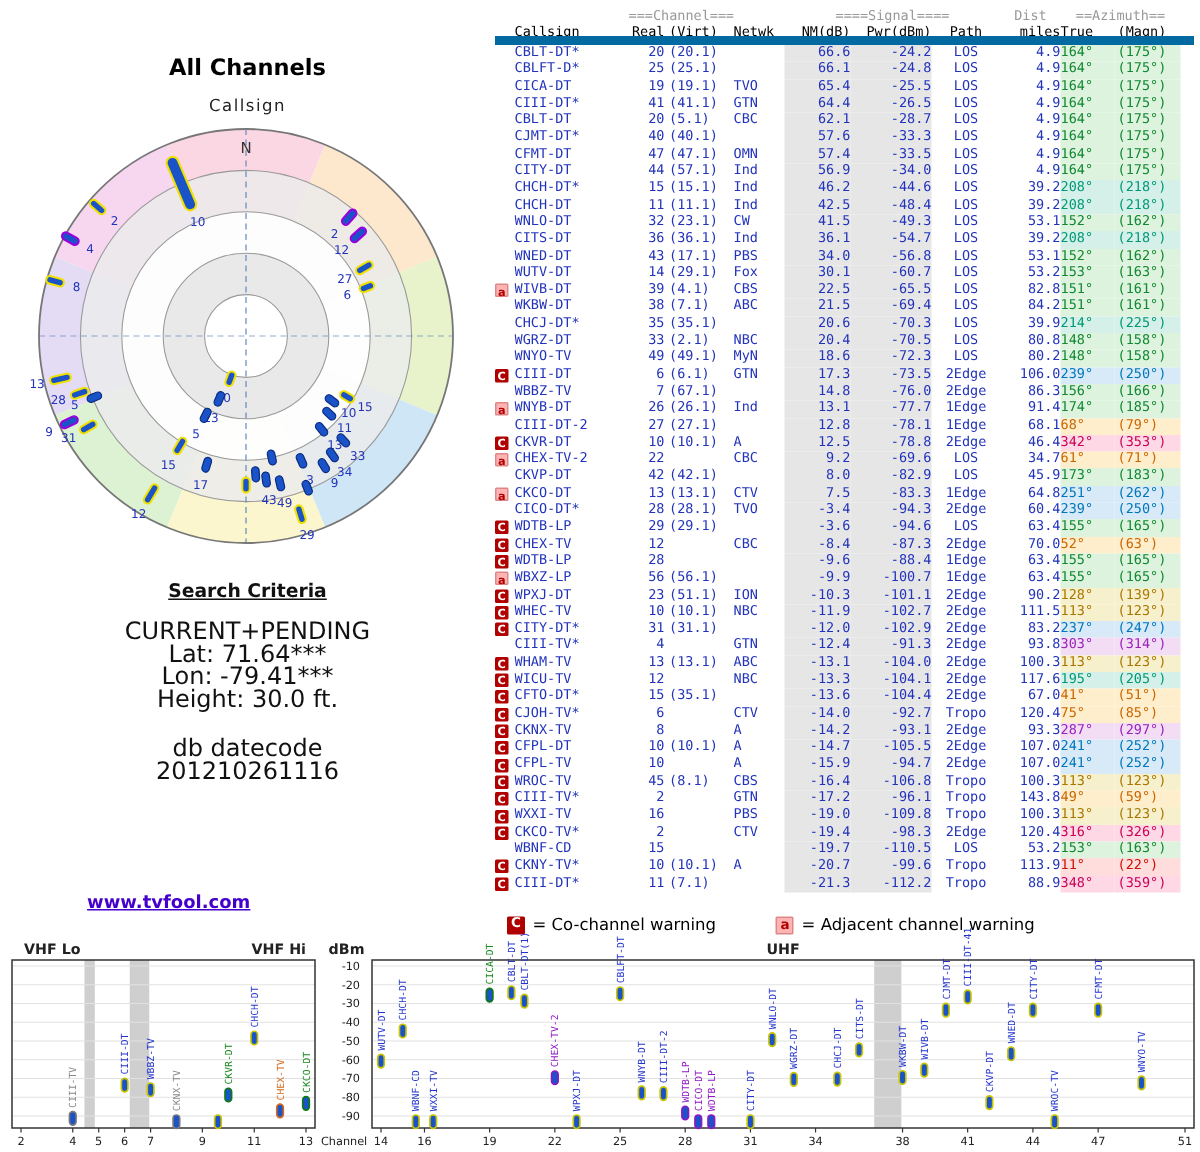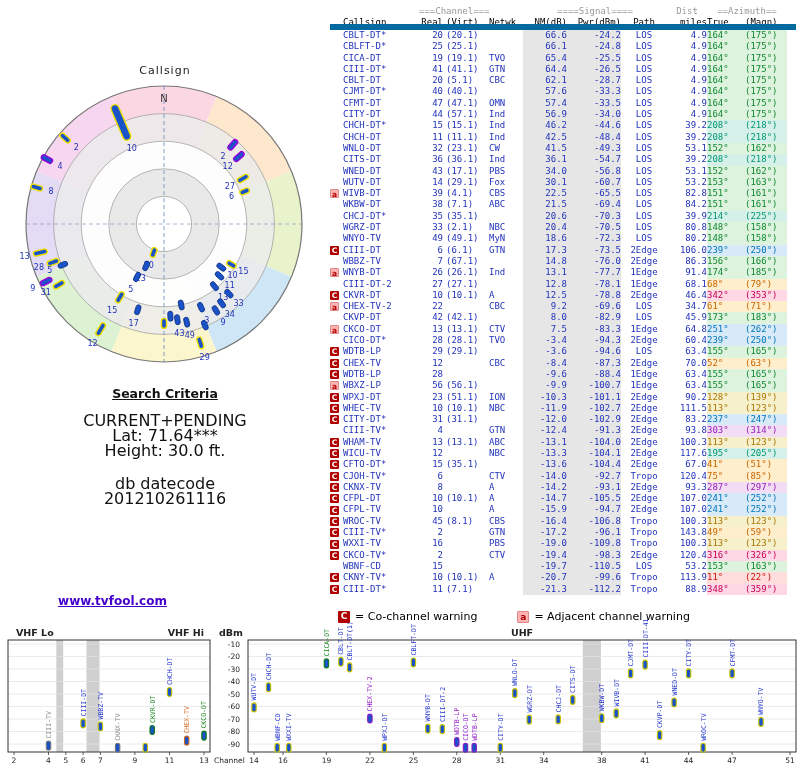--- a/index.html
+++ b/index.html
@@ -51,20 +51,21 @@
   .slab{font-family:"DejaVu Sans Mono",monospace;font-size:6.5px}
   .rlab{font-family:"DejaVu Sans",sans-serif;font-size:8px;fill:#2233bb}
   .ax{font-family:"DejaVu Sans",sans-serif;font-size:7.5px;fill:#222}
   .pt{font-weight:bold;font-size:9.5px}
 </style>
 </head>
 <body>
 
 <div class="page">
 
+  <div class="title">All Channels</div>
   <div class="compass">Callsign</div>
   <div id="radar"><svg width="330" height="352">
         <path d="M164,196 L111.2,68.5 A138,138 0 0 1 216.8,68.5 Z" fill="#fbd7e4"></path>
         <path d="M164,196 L216.8,68.5 A138,138 0 0 1 291.5,143.2 Z" fill="#fde7cd"></path>
         <path d="M164,196 L291.5,143.2 A138,138 0 0 1 291.5,248.8 Z" fill="#e8f3cc"></path>
         <path d="M164,196 L291.5,248.8 A138,138 0 0 1 216.8,323.5 Z" fill="#cfe6f6"></path>
         <path d="M164,196 L216.8,323.5 A138,138 0 0 1 111.2,323.5 Z" fill="#fbf6cd"></path>
         <path d="M164,196 L111.2,323.5 A138,138 0 0 1 36.5,248.8 Z" fill="#ddf2d3"></path>
         <path d="M164,196 L36.5,248.8 A138,138 0 0 1 36.5,143.2 Z" fill="#e3dcf4"></path>
         <path d="M164,196 L36.5,143.2 A138,138 0 0 1 111.2,68.5 Z" fill="#f6d7ef"></path>
@@ -211,20 +212,21 @@
         </g>
         <g transform="rotate(168,181.2,277.0)">
           <rect x="178.7" y="272.0" width="5" height="10" rx="2.5" fill="#1a53c8" stroke="#0a2c80" stroke-width="0.8"></rect>
         </g>
       </svg></div>
 
   <div class="criteria">
     <div class="head">Search Criteria</div>
     <div class="line">CURRENT+PENDING</div>
     <div class="line">Lat: 71.64***</div>
+    <div class="line">Lon: -79.41***</div>
     <div class="line">Height: 30.0 ft.</div>
     <div class="gap"></div>
     <div class="line">db datecode</div>
     <div class="line">201210261116</div>
   </div>
 
   <a class="link">www.tvfool.com</a>
 
   <div class="tablewrap">
     <div class="tr hdrA">

